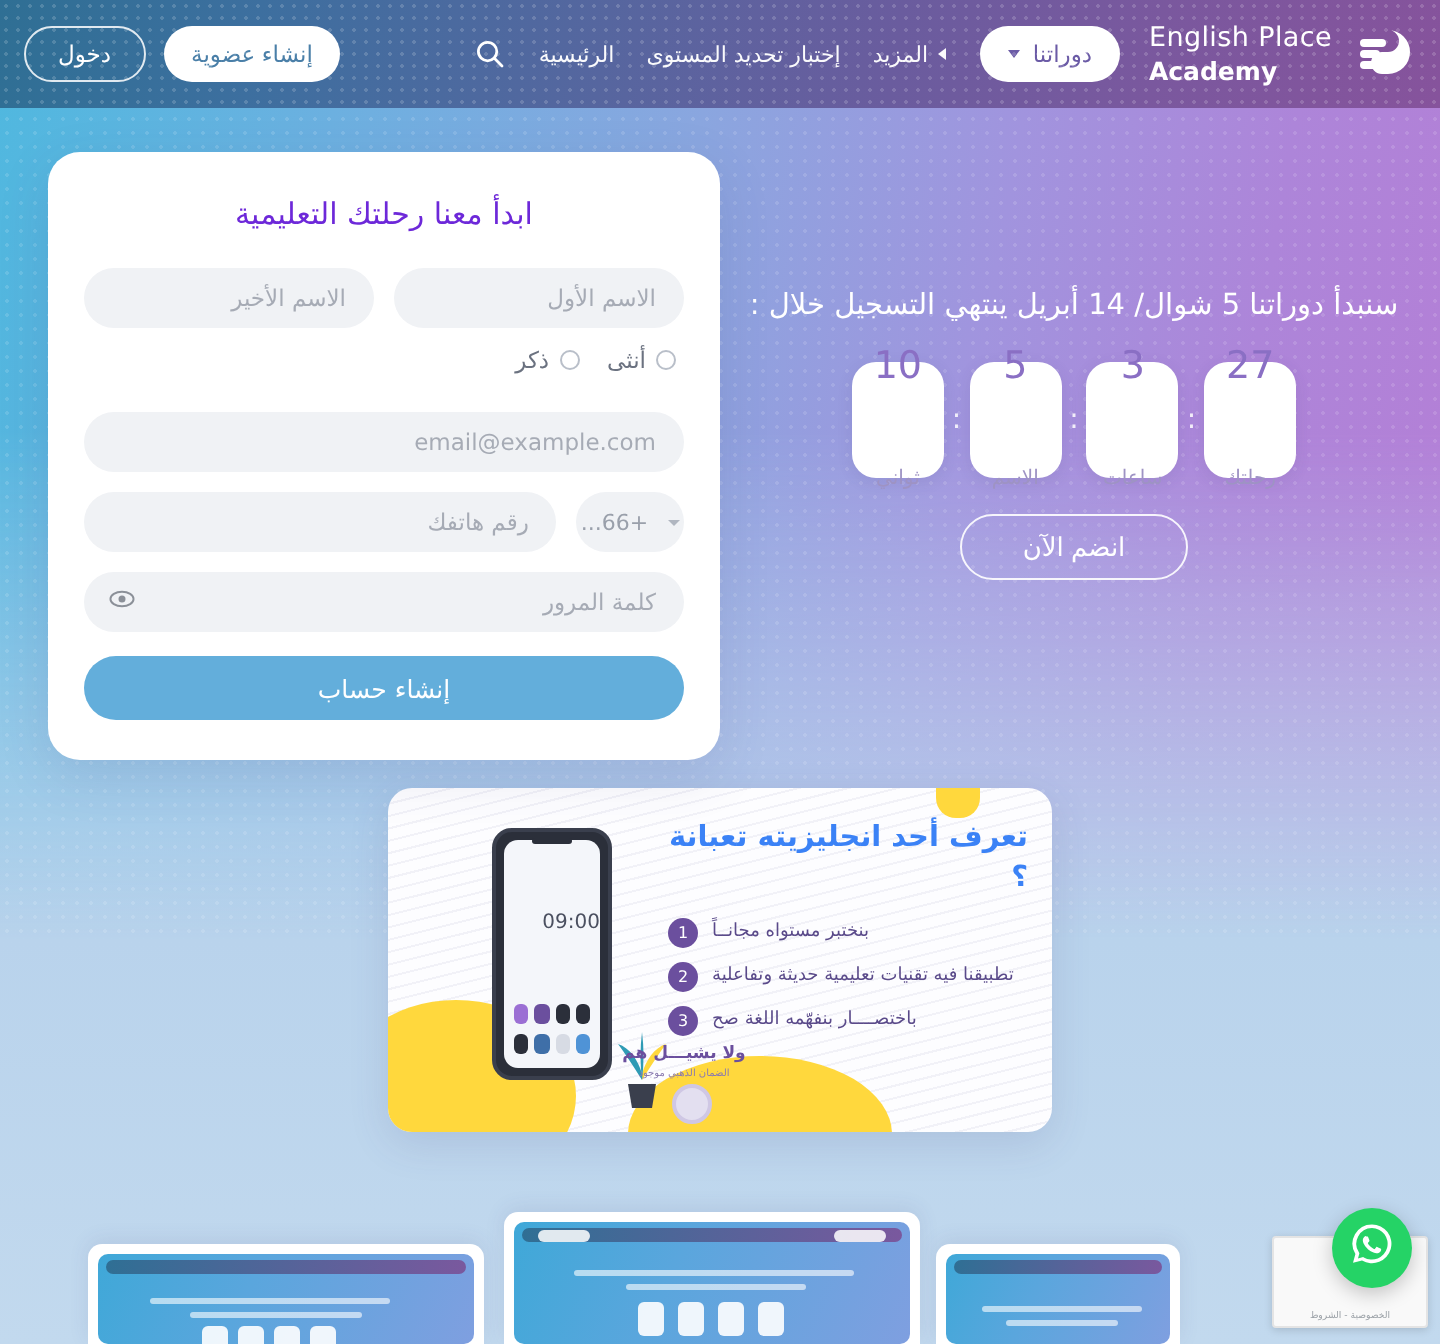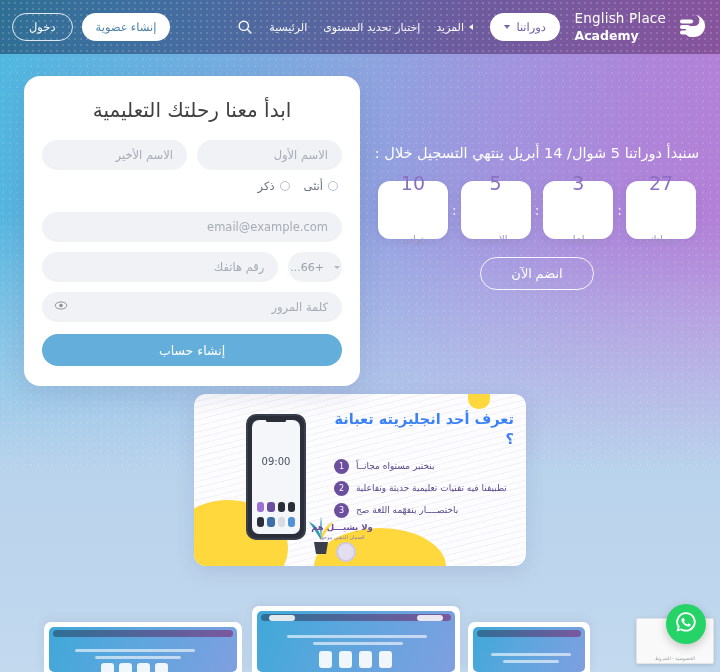--- a/index.html
+++ b/index.html
@@ -70,41 +70,41 @@
     height: 28px; padding: 0 16px; border-radius: 999px; background: transparent;
     border: 1px solid rgba(255,255,255,.85); color: #fff; font-size: 11.5px;
     display: flex; align-items: center; cursor: pointer; white-space: nowrap;
   }
 
   
   .promo-left { position: absolute; right: 8px; top: 128px; width: 350px; text-align: center; z-index: 5; margin-top: 15px; }
   .promo-headline { color: #fff; font-size: 14.5px; line-height: 1.5; white-space: nowrap; }
   .countdown { display: flex; justify-content: center; align-items: center; gap: 4px; margin-top: 16px; }
   .cd-box {
-    width: 70px; height: 58px; background: #fff; border-radius: 12px;
+    width: 46px; height: 58px; background: #fff; border-radius: 12px;
     display: flex; flex-direction: column; align-items: center; justify-content: center;
     box-shadow: 0 2px 8px rgba(60,60,110,.10);
     gap: 36px;
   }
   .cd-num { color: #8a6fc4; font-size: 19px; line-height: 1; }
   .cd-lbl { color: #9e93c4; font-size: 10px; margin-top: 5px; }
   .cd-sep { color: #fff; font-size: 14px; opacity: .85; }
   .join-wrap { display: flex; justify-content: center; margin-top: 18px; }
   .btn-join {
     padding: 8px 30px; border-radius: 999px; border: 1px solid rgba(255,255,255,.9);
     background: transparent; color: #fff; font-size: 13px; cursor: pointer;
   }
 
   
   .card {
     position: absolute; left: 24px; top: 76px; width: 336px;
     background: #fff; border-radius: 16px; padding: 22px 18px 20px;
     box-shadow: 0 8px 26px rgba(60,60,120,.13); z-index: 6;
   }
-  .card-title { text-align: center; color: #404040; font-size: 20px; margin-bottom: 18px; }
+  .card-title { text-align: center; color: #6d28d9; font-size: 15px; margin-bottom: 18px; }
   .fld {
     background: #f0f2f5; border: none; border-radius: 999px; height: 30px;
     width: 100%; padding: 0 14px; font-size: 11.5px; color: #9aa0ab;
     font-family: inherit; text-align: right; outline: none;
   }
   .fld::placeholder { color: #a6abb5; }
   .row-2 { display: flex; gap: 10px; }
   .row-2 .fld { width: 50%; }
   .gender-row { display: flex; justify-content: flex-start; align-items: center; gap: 14px; margin: 9px 4px 9px 0; }
   .gender-opt { display: flex; align-items: center; gap: 5px; cursor: pointer; }
@@ -143,21 +143,21 @@
   .bn-txt { color: #5a4a8a; font-size: 9px; line-height: 1.45; text-align: center; }
   .bn-num {
     width: 15px; height: 15px; border-radius: 50%; background: #6b4f9e; color: #fff;
     font-size: 8px; display: flex; align-items: center; justify-content: center; flex: none;
   }
   .bn-phone {
     position: absolute; left: 52px; top: 20px; width: 60px; height: 126px;
     background: #2b2f3a; border-radius: 10px; border: 2px solid #3a3f4d;
   }
   .bn-scr { position: absolute; inset: 4px; background: #f4f6fa; border-radius: 7px; }
-  .bn-time { position: absolute; top: 36px; width: 100%; text-align: center; color: #4b5060; font-size: 10px; }
+  .bn-time { position: absolute; top: 36px; width: 100%; color: #4b5060; font-size: 10px; }
   .bn-notch { position: absolute; top: 3px; left: 50%; transform: translateX(-50%); width: 20px; height: 3px; background: #2b2f3a; border-radius: 2px; }
   .bn-apps { position: absolute; bottom: 22px; left: 5px; right: 5px; display: flex; gap: 3px; justify-content: center; }
   .bn-app { width: 10px; height: 10px; border-radius: 3px; }
   .bn-apps2 { position: absolute; bottom: 7px; left: 5px; right: 5px; display: flex; gap: 3px; justify-content: center; }
   .bn-plant { position: absolute; left: 112px; bottom: 10px; width: 30px; height: 46px; }
   .bn-brand { position: absolute; left: 100px; bottom: 26px; text-align: center; width: 96px; }
   .bn-brand-1 { color: #6b4f9e; font-size: 8.5px; font-weight: bold; }
   .bn-brand-2 { color: #8a7ab0; font-size: 5px; margin-top: 2px; }
   .bn-seal { position: absolute; left: 142px; bottom: 4px; width: 20px; height: 20px; border-radius: 50%;
     background: #e3dff0; border: 2px solid #cfc7e4; }

